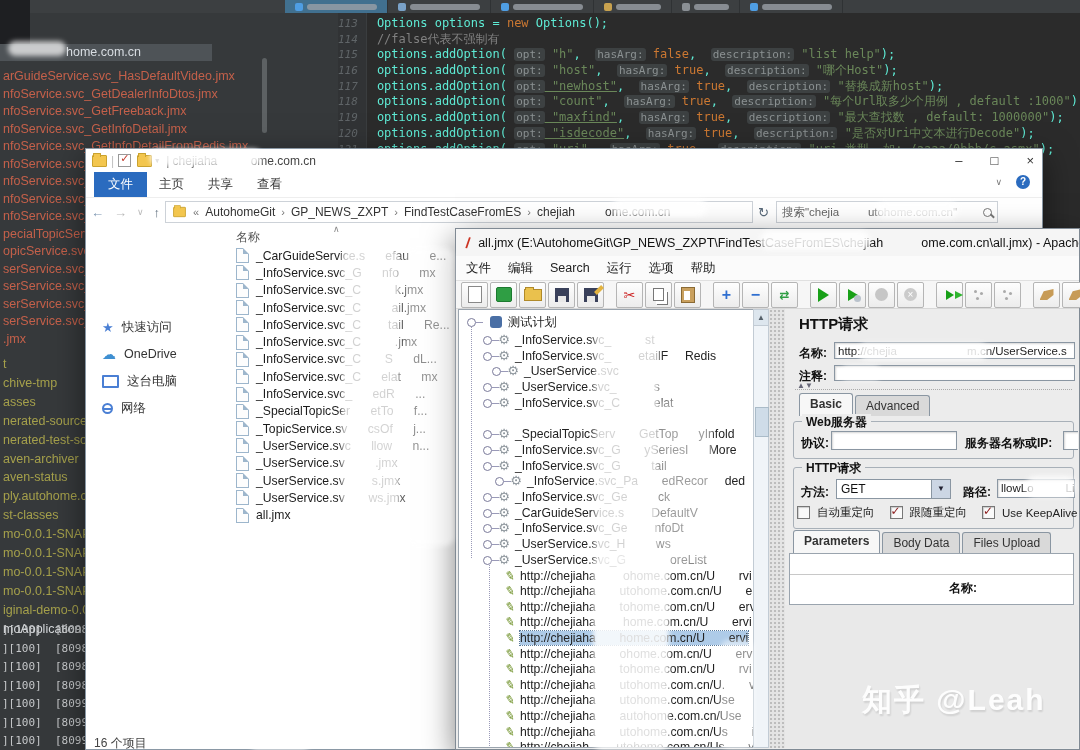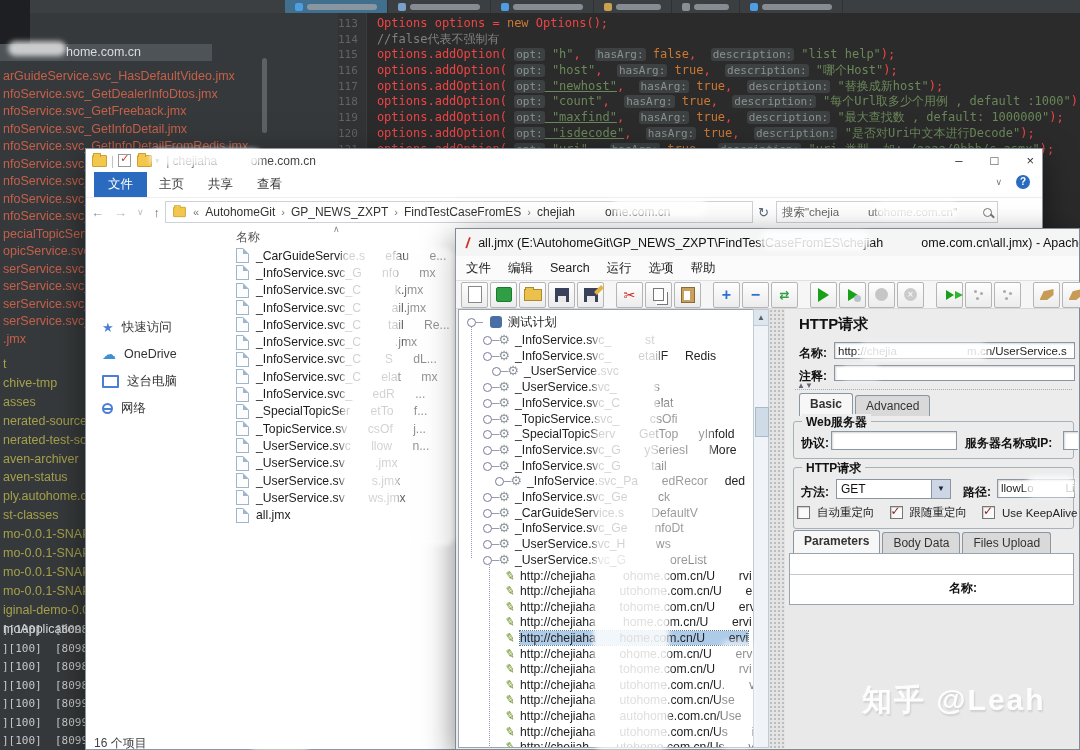--- a/index.html
+++ b/index.html
@@ -17,26 +17,26 @@
   #ide-sel-row{position:absolute;left:0;top:31px;width:212px;height:17px;background:#4e5357;color:#d8dde2;font-size:12.5px;line-height:17px;}
   #ide-sel-row span{position:absolute;left:66px;white-space:pre;}
   .irow{position:absolute;left:3px;height:17px;font-size:12.5px;line-height:17px;white-space:pre;}
   .irow.orange{color:#c4604a;}
   .irow.olive{color:#a5a04b;}
   .irow.white{color:#d4d7da;}
   .crow{position:absolute;left:2px;height:18px;color:#c6c8ca;font-size:11px;line-height:18px;
         font-family:"DejaVu Sans Mono","Liberation Mono",monospace;white-space:pre;}
   #ide-scrollthumb{position:absolute;left:262px;top:45px;width:5px;height:75px;border-radius:3px;background:#5d6163;}
   #ide-editor{position:absolute;left:338px;top:13px;width:742px;height:230px;background:#2b2b2b;display:flex;}
-  #gutter{width:38px;background:#313335;border-right:1px solid #3a3d3f;padding:3px 8px 0 0;box-sizing:border-box;text-align:right;}
+  #gutter{width:38px;background:#313335;border-right:1px solid #3a3d3f;padding:3px 8px 0 0;box-sizing:border-box;text-align:right;font-style:italic;}
   .gln{height:15.7px;line-height:15.7px;font-size:11px;color:#5f6467;font-family:"DejaVu Sans Mono","Liberation Mono",monospace;}
   #code-lines{padding:3px 0 0 10px;}
   .cln{height:15.7px;line-height:15.7px;font-size:12px;white-space:pre;
        font-family:"DejaVu Sans Mono","Liberation Mono",monospace;}
-  .tk-p{color:#ef4444;} .tk-k{color:#cc7832;} .tk-s{color:#6a8759;}
+  .tk-p{color:#5eead4;} .tk-k{color:#cc7832;} .tk-s{color:#6a8759;}
   .tk-su{color:#6a8759;text-decoration:underline;}
   .tk-c{color:#808080;}
   .tk-h{color:#8b9192;background:#3d4142;border-radius:3px;padding:0 2px;font-size:11px;}
   
   .blob{position:absolute;background:#fff;border-radius:9px;filter:blur(2.5px);z-index:30;pointer-events:none;}
   
   #explorer{position:absolute;left:85px;top:148px;width:958px;height:602px;background:#fff;
             border:1px solid #8a98a5;box-sizing:border-box;box-shadow:0 10px 30px rgba(0,0,0,.5);z-index:10;font-size:12px;color:#222;}
   #ex-title{position:absolute;left:0;top:0;width:100%;height:23px;display:flex;align-items:center;}
   .fold{width:13px;height:10px;background:#f3c64e;border:1px solid #caa22e;border-radius:1px;position:relative;flex:none;}
@@ -519,25 +519,20 @@
         <div class="trow" style="top: 69.1px;">
           <span class="thandle" style="left: 24px;"></span>
           <span class="ti ti-gear" style="left: 38px;"></span>
           <span class="ttext" style="left: 56px;">_UserService.svc_           s</span>
         </div>
         <div class="trow" style="top: 84.8px;">
           <span class="thandle" style="left: 24px;"></span>
           <span class="ti ti-gear" style="left: 38px;"></span>
           <span class="ttext" style="left: 56px;">_InfoService.svc_C          elat</span>
         </div>
-        <div class="trow" style="top: 100.5px;">
-          <span class="thandle" style="left: 24px;"></span>
-          <span class="ti ti-gear" style="left: 38px;"></span>
-          <span class="ttext" style="left: 56px;">_TopicService.svc_         csOfi</span>
-        </div>
         <div class="trow" style="top: 116.2px;">
           <span class="thandle" style="left: 24px;"></span>
           <span class="ti ti-gear" style="left: 38px;"></span>
           <span class="ttext" style="left: 56px;">_SpecialTopicServ       GetTop      yInfold</span>
         </div>
         <div class="trow" style="top: 131.9px;">
           <span class="thandle" style="left: 24px;"></span>
           <span class="ti ti-gear" style="left: 38px;"></span>
           <span class="ttext" style="left: 56px;">_InfoService.svc_G       ySeriesI      More</span>
         </div>

